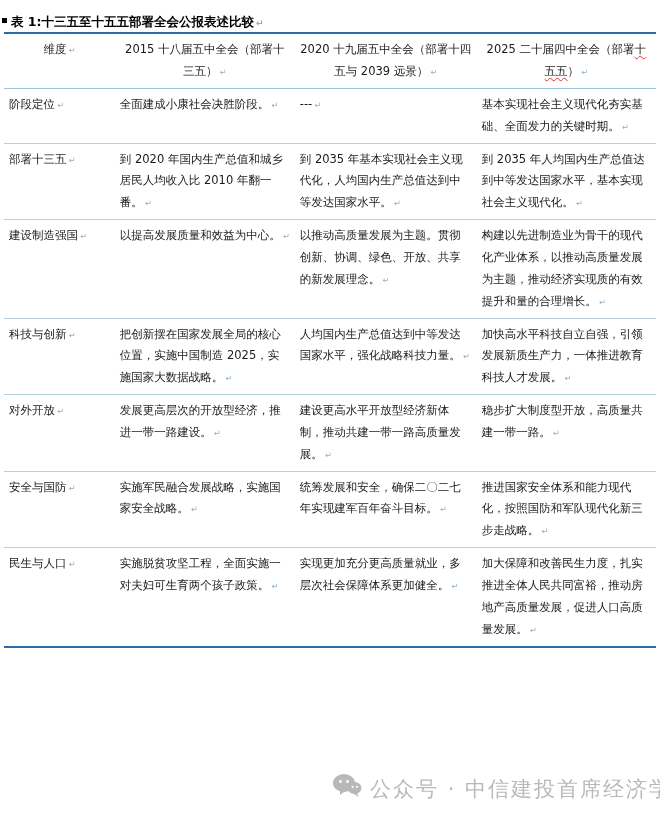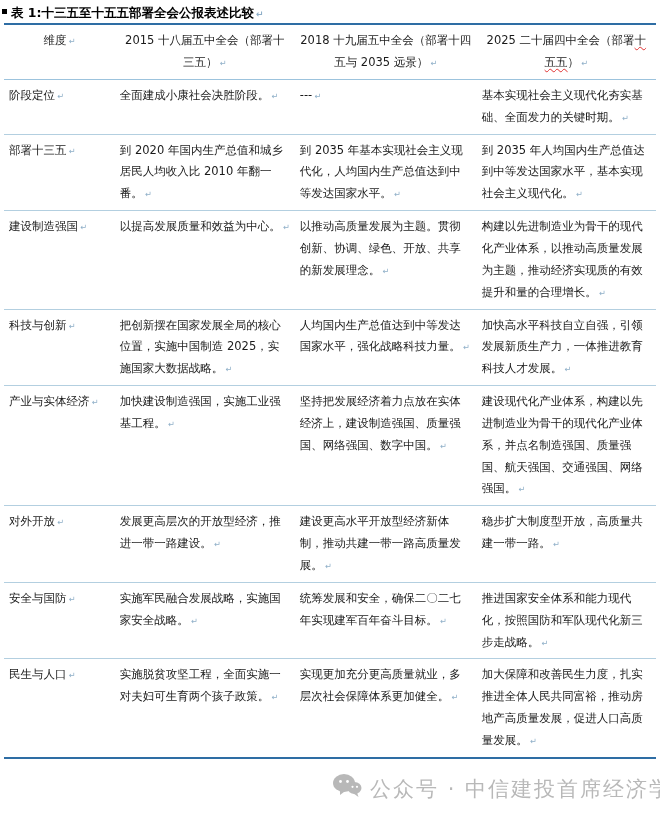--- a/index.html
+++ b/index.html
@@ -7,21 +7,21 @@
     position:relative;
     width:660px;height:823px;
     background:#ffffff;
     font-family:"DejaVu Sans","Liberation Sans",sans-serif;
     color:#1a1a1a;
     overflow:hidden;
     box-sizing:border-box;
   }
   .title-bar{
     display:flex;align-items:flex-start;
-    padding:5px 6px 2px 2px;
+    padding:14px 6px 2px 2px;
     font-size:12.5px;font-weight:bold;color:#000;
     line-height:1.3;
   }
   .square-bullet{
     display:inline-block;width:5px;height:5px;background:#000;
     margin:4px 4px 0 0;flex:0 0 auto;
   }
   .doc-table-wrap{position:relative;z-index:1;margin:0 4px;}
   table.doc-table{
     width:100%;
@@ -80,21 +80,21 @@
       <colgroup>
         <col class="c0">
           <col class="c1">
           <col class="c2">
           <col class="c3">
       </colgroup>
       <thead>
         <tr>
           <th><span class="pm">维度</span></th>
           <th><span class="pm">2015 十八届五中全会（部署十三五）</span></th>
-          <th><span class="pm">2018 十九届五中全会（部署十四五与 2035 远景）</span></th>
+          <th><span class="pm">2020 十九届五中全会（部署十四五与 2039 远景）</span></th>
           <th><span class="pm">2025 二十届四中全会（部署<span class="u-red">十五五</span>）</span></th>
         </tr>
       </thead>
       <tbody>
         <tr>
           <td><span class="pm">阶段定位</span></td>
           <td><span class="pm">全面建成小康社会决胜阶段。</span></td>
           <td><span class="pm">---</span></td>
           <td><span class="pm">基本实现社会主义现代化夯实基础、全面发力的关键时期。</span></td>
         </tr>
@@ -108,26 +108,20 @@
           <td><span class="pm">建设制造强国</span></td>
           <td><span class="pm">以提高发展质量和效益为中心。</span></td>
           <td><span class="pm">以推动高质量发展为主题。贯彻创新、协调、绿色、开放、共享的新发展理念。</span></td>
           <td><span class="pm">构建以先进制造业为骨干的现代化产业体系，以推动高质量发展为主题，推动经济实现质的有效提升和量的合理增长。</span></td>
         </tr>
         <tr>
           <td><span class="pm">科技与创新</span></td>
           <td><span class="pm">把创新摆在国家发展全局的核心位置，实施中国制造 2025，实施国家大数据战略。</span></td>
           <td><span class="pm">人均国内生产总值达到中等发达国家水平，强化战略科技力量。</span></td>
           <td><span class="pm">加快高水平科技自立自强，引领发展新质生产力，一体推进教育科技人才发展。</span></td>
-        </tr>
-        <tr>
-          <td><span class="pm">产业与实体经济</span></td>
-          <td><span class="pm">加快建设制造强国，实施工业强基工程。</span></td>
-          <td><span class="pm">坚持把发展经济着力点放在实体经济上，建设制造强国、质量强国、网络强国、数字中国。</span></td>
-          <td><span class="pm">建设现代化产业体系，构建以先进制造业为骨干的现代化产业体系，并点名制造强国、质量强国、航天强国、交通强国、网络强国。</span></td>
         </tr>
         <tr>
           <td><span class="pm">对外开放</span></td>
           <td><span class="pm">发展更高层次的开放型经济，推进一带一路建设。</span></td>
           <td><span class="pm">建设更高水平开放型经济新体制，推动共建一带一路高质量发展。</span></td>
           <td><span class="pm">稳步扩大制度型开放，高质量共建一带一路。</span></td>
         </tr>
         <tr>
           <td><span class="pm">安全与国防</span></td>
           <td><span class="pm">实施军民融合发展战略，实施国家安全战略。</span></td>

